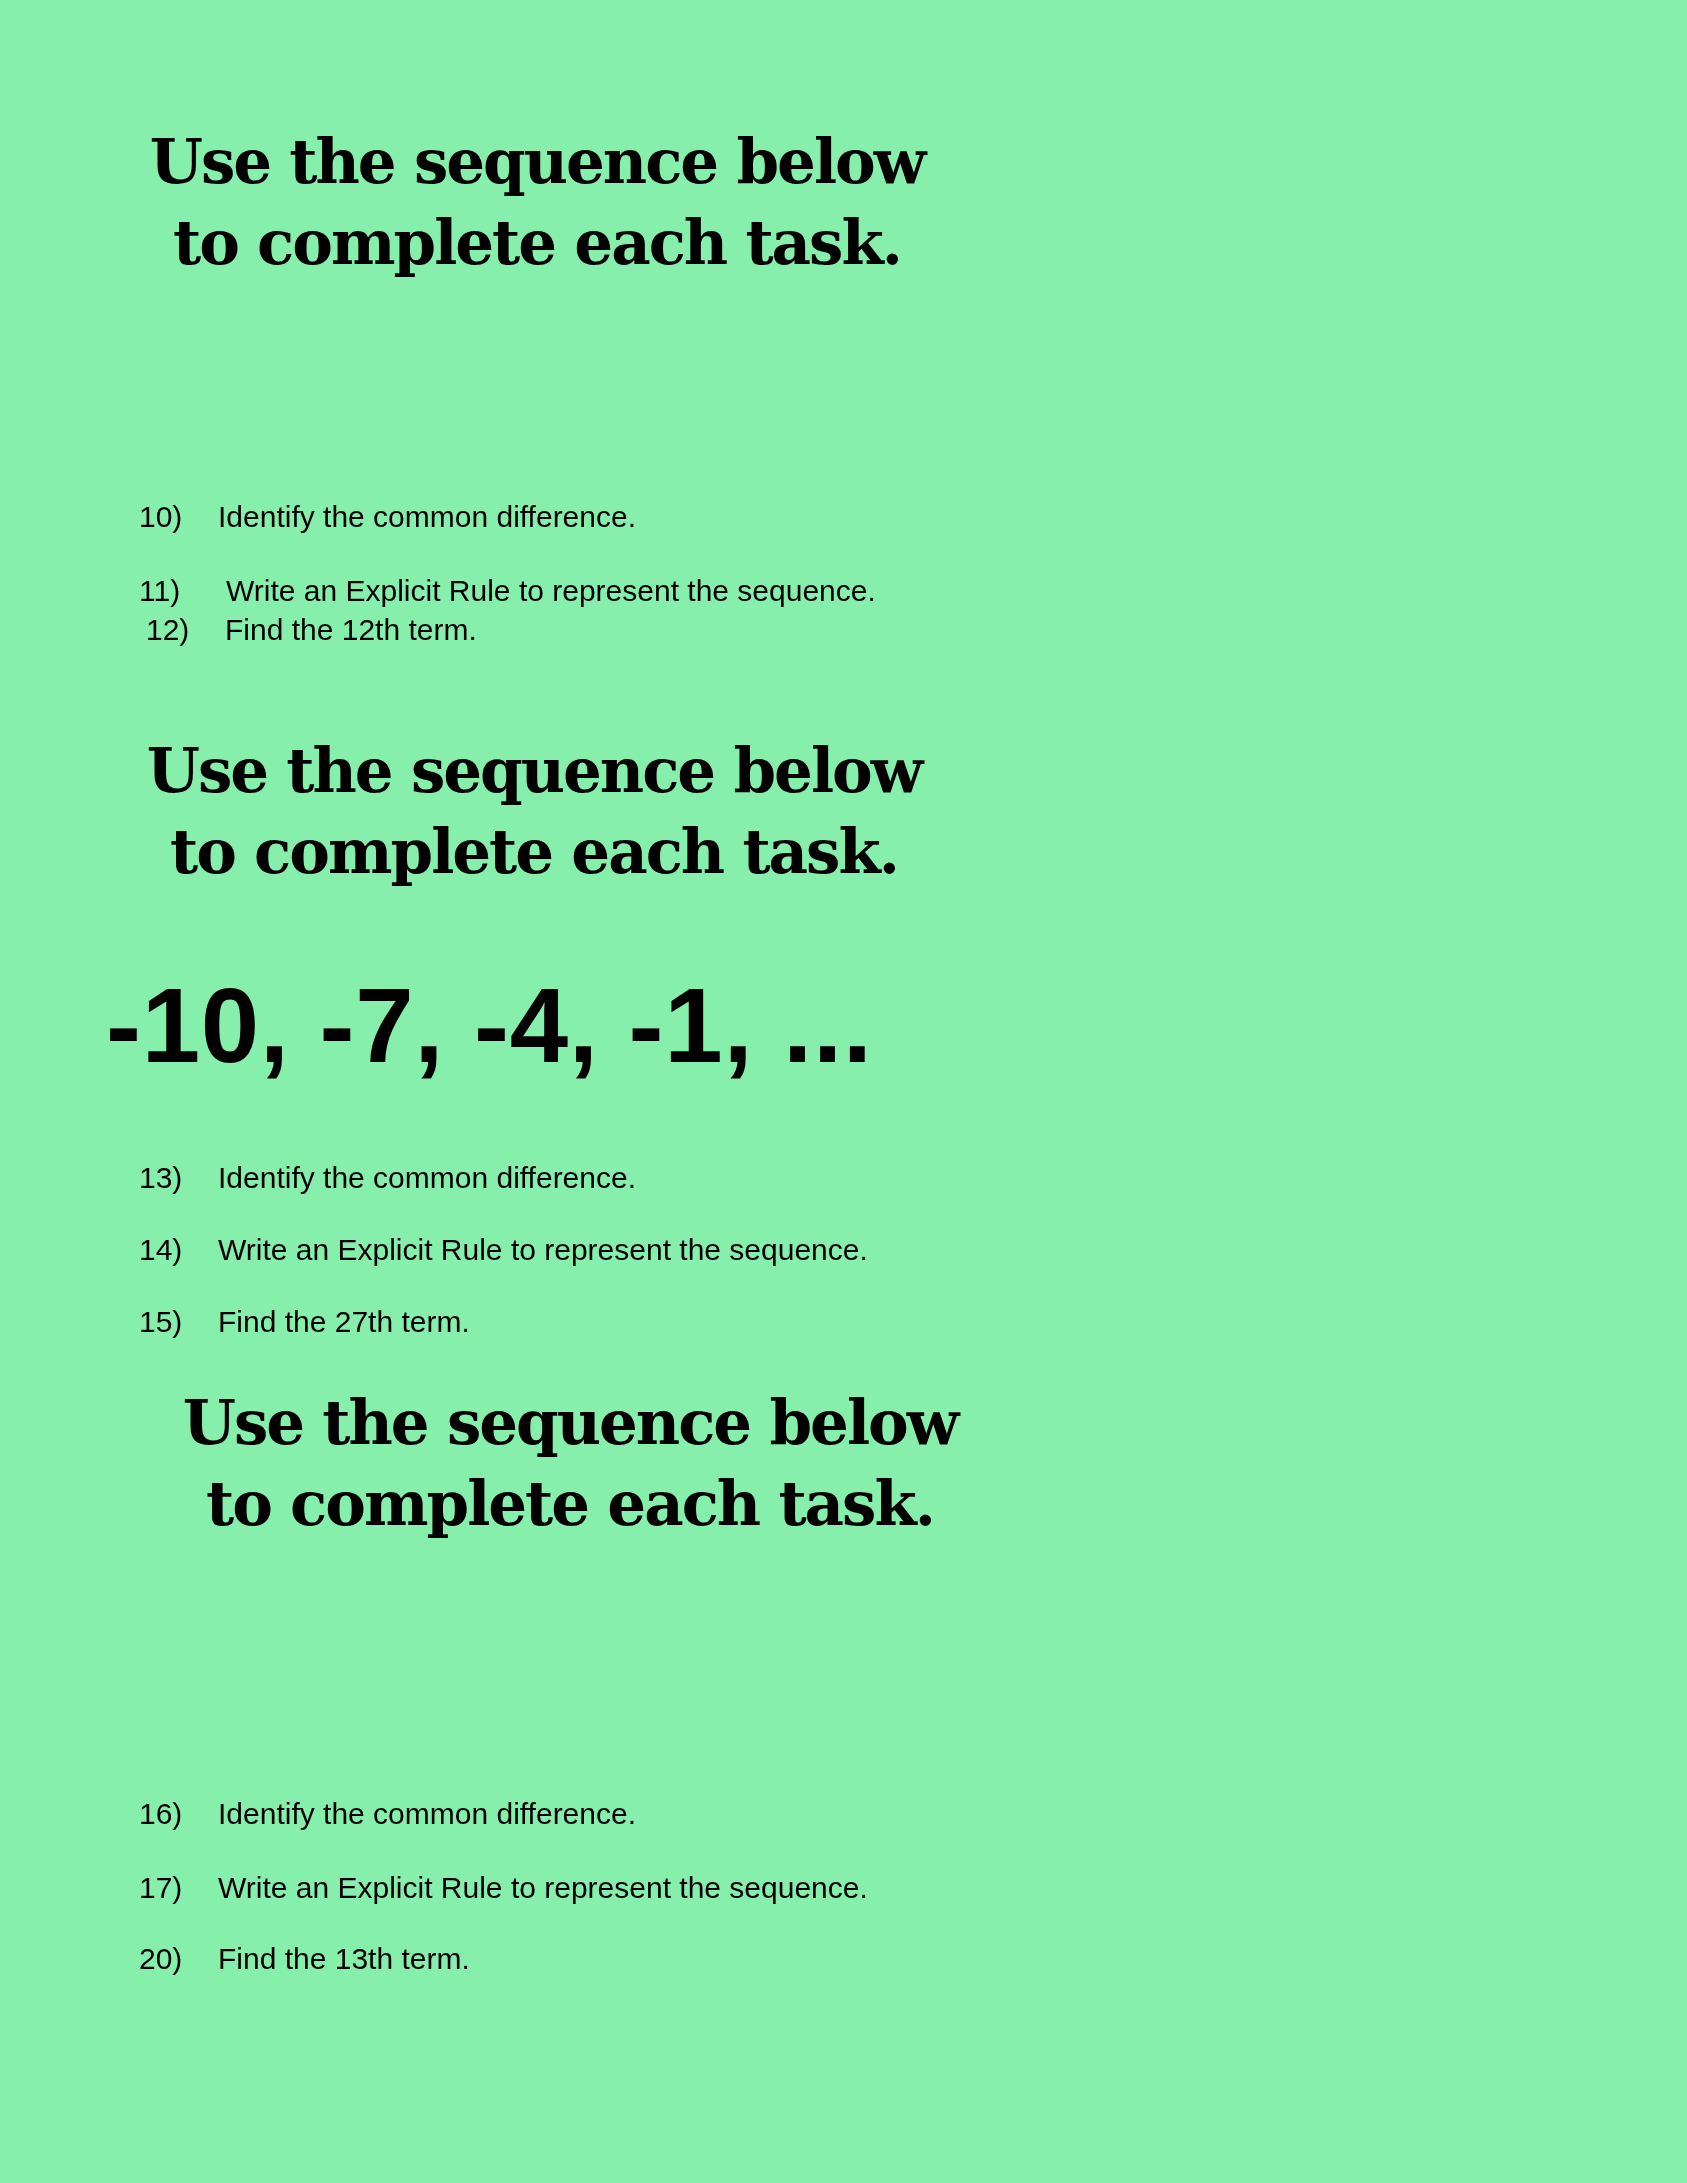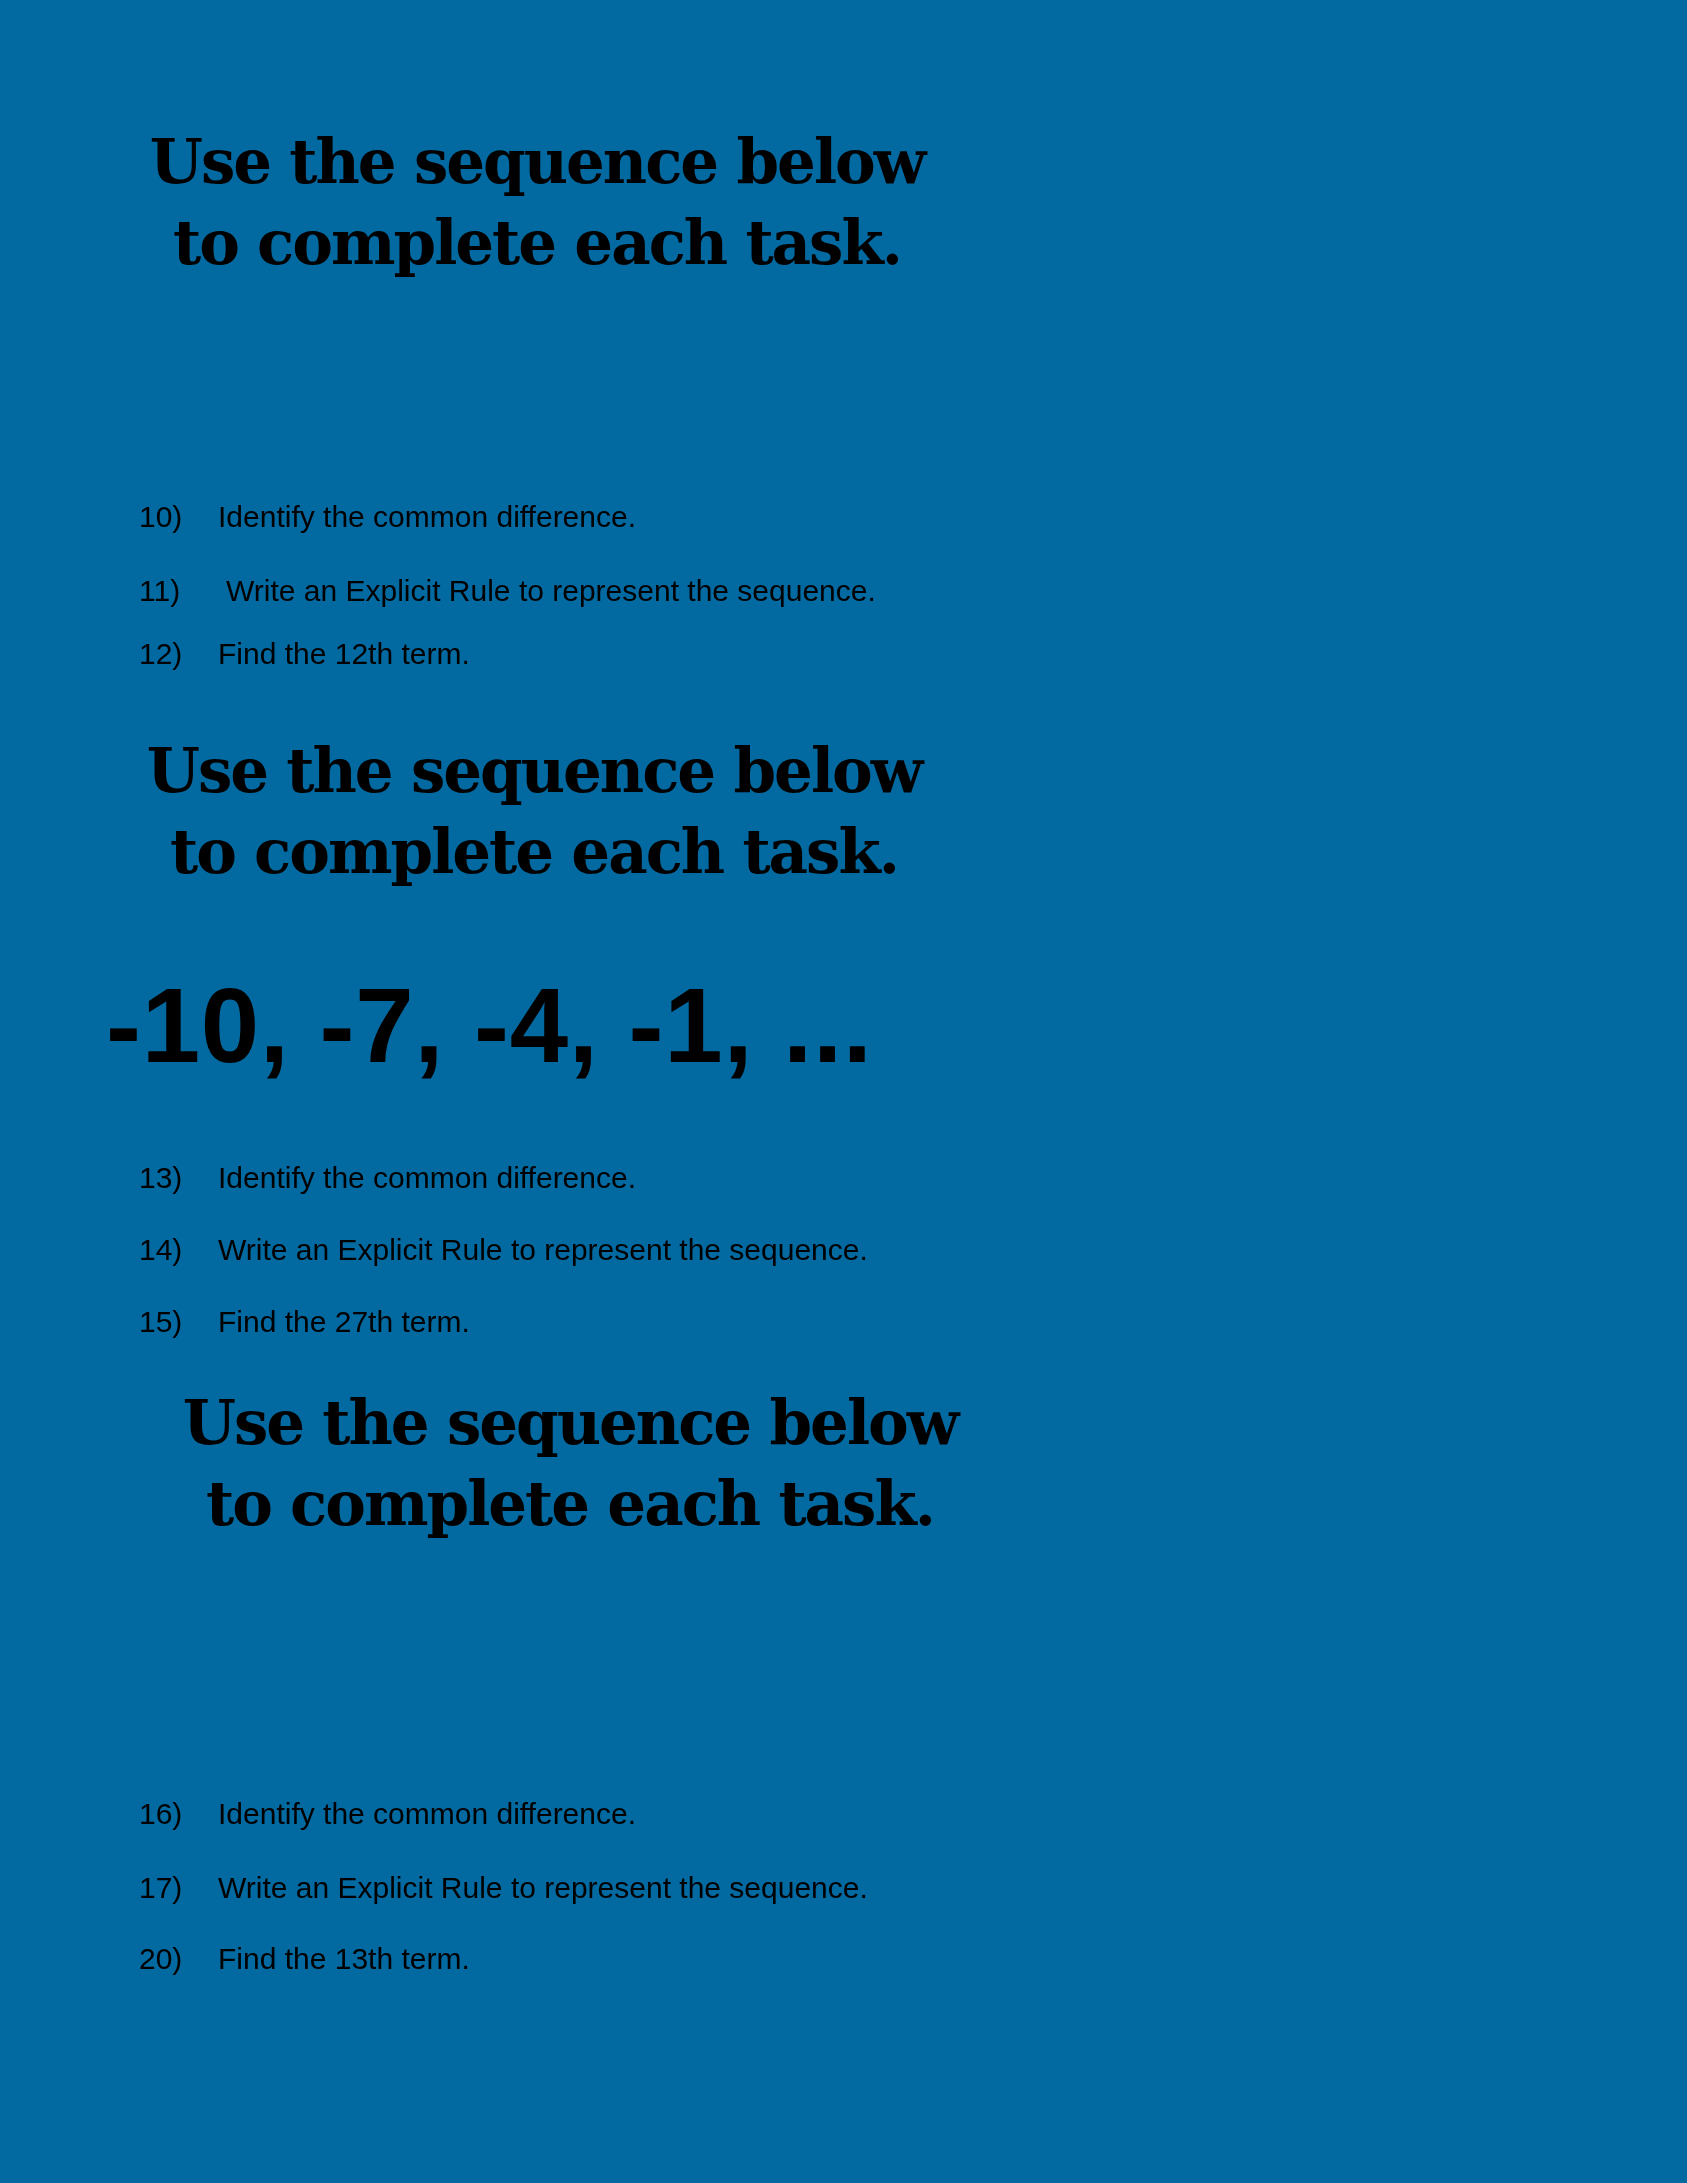--- a/index.html
+++ b/index.html
@@ -13,21 +13,21 @@
     position: relative;
     overflow: hidden;
     font-family: "Liberation Sans", sans-serif;
     color: #000000;
   }
   .page {
     position: absolute;
     left: 0; top: 0;
     width: 1687px;
     height: 2183px;
-    background: #0369a1;
+    background: #86efac;
   }
   .heading {
     position: absolute;
     width: 794px;
     text-align: center;
     font-family: "DejaVu Serif", serif;
     font-weight: 700;
     font-size: 61px;
     line-height: 1.32;
     letter-spacing: -2px;
@@ -61,21 +61,21 @@
     color: #000000;
     white-space: nowrap;
   }
   .task .task-num {
     display: inline-block;
     width: 79px;
     flex: 0 0 79px;
   }
   .task-p1a { top: 499px; }
   .task-p1b { top: 573px; gap: 8px; }
-  .task-p1c { top: 636px; }
+  .task-p1c { top: 612px; margin-left: 7px; }
   .task-p2a { top: 1160px; }
   .task-p2b { top: 1232px; }
   .task-p2c { top: 1304px; }
   .task-p3a { top: 1796px; }
   .task-p3b { top: 1870px; align-items: flex-end; }
   .task-p3c { top: 1941px; }
 </style>
 </head>
 <body>
 

